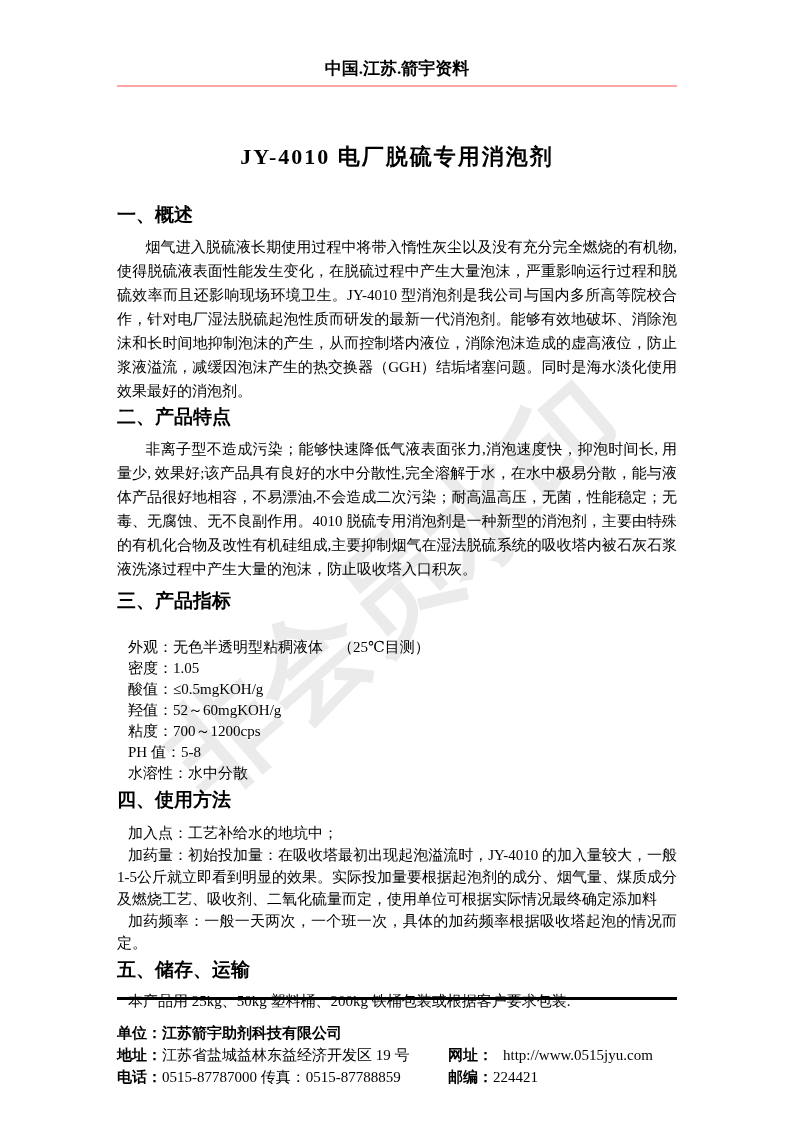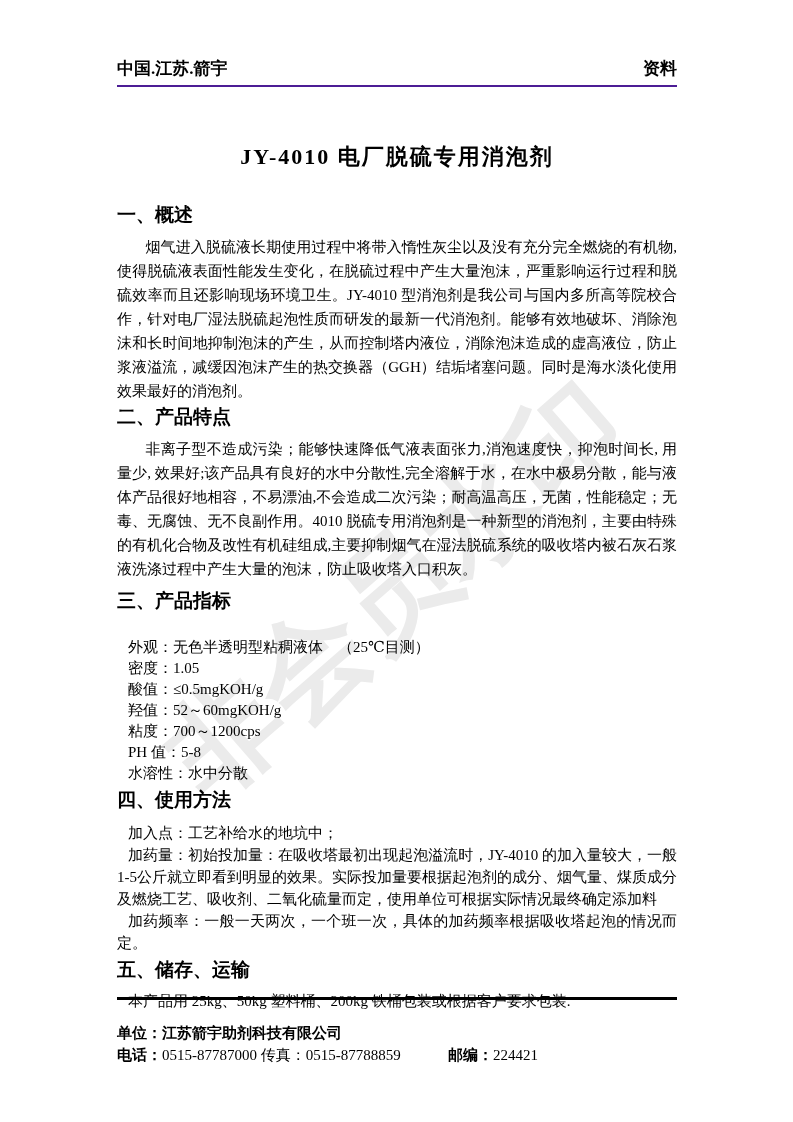--- a/index.html
+++ b/index.html
@@ -17,22 +17,22 @@
   .watermark {
     position:absolute; left:395px; top:590px;
     transform:translate(-50%,-50%) rotate(-41deg);
     font-size:112px; font-weight:700; color:#ebebeb;
     white-space:nowrap; z-index:0; user-select:none;
     font-family:"Liberation Sans","DejaVu Sans",sans-serif;
   }
   .content { position:absolute; left:117px; top:0; width:560px; z-index:1; }
   .doc-header {
     margin-top:58px;
-    display:flex; justify-content:space-between; align-items:flex-end;
-    border-bottom:2px solid #4c1d95; padding-bottom:5px;
+    display:flex; justify-content:center; align-items:flex-end;
+    border-bottom:2px solid #fca5a5; padding-bottom:5px;
     font-weight:700; font-size:17px; line-height:22px;
   }
   .title {
     margin-top:56px; text-align:center;
     font-size:22px; line-height:28px; font-weight:700; letter-spacing:2px;
   }
   .sec-heading { font-size:19px; line-height:28px; font-weight:700; }
   .mt22 { margin-top:30px; } .mt0 { margin-top:0; } .mt2 { margin-top:2px; }
   .mt6 { margin-top:6px; }
   .para {
@@ -111,18 +111,22 @@
       </div>
     </div>
 
   </div>
 
   <div class="page-footer">
     <div class="footer-row single">
       <span class="flabel">单位：</span><span class="company-value">江苏箭宇助剂科技有限公司</span>
     </div>
     <div class="footer-row">
+      <span><span class="flabel">地址：</span><span>江苏省盐城益林东益经济开发区 19 号</span></span>
+      <span><span class="flabel">网址：</span><span class="ws2"></span><span>http://www.0515jyu.com</span></span>
+    </div>
+    <div class="footer-row">
       <span><span class="flabel">电话：</span><span>0515-87787000</span>&nbsp;<span>传真：</span><span>0515-87788859</span></span>
       <span><span class="flabel">邮编：</span><span>224421</span></span>
     </div>
   </div>
 
 </div>
 
 </body></html>

